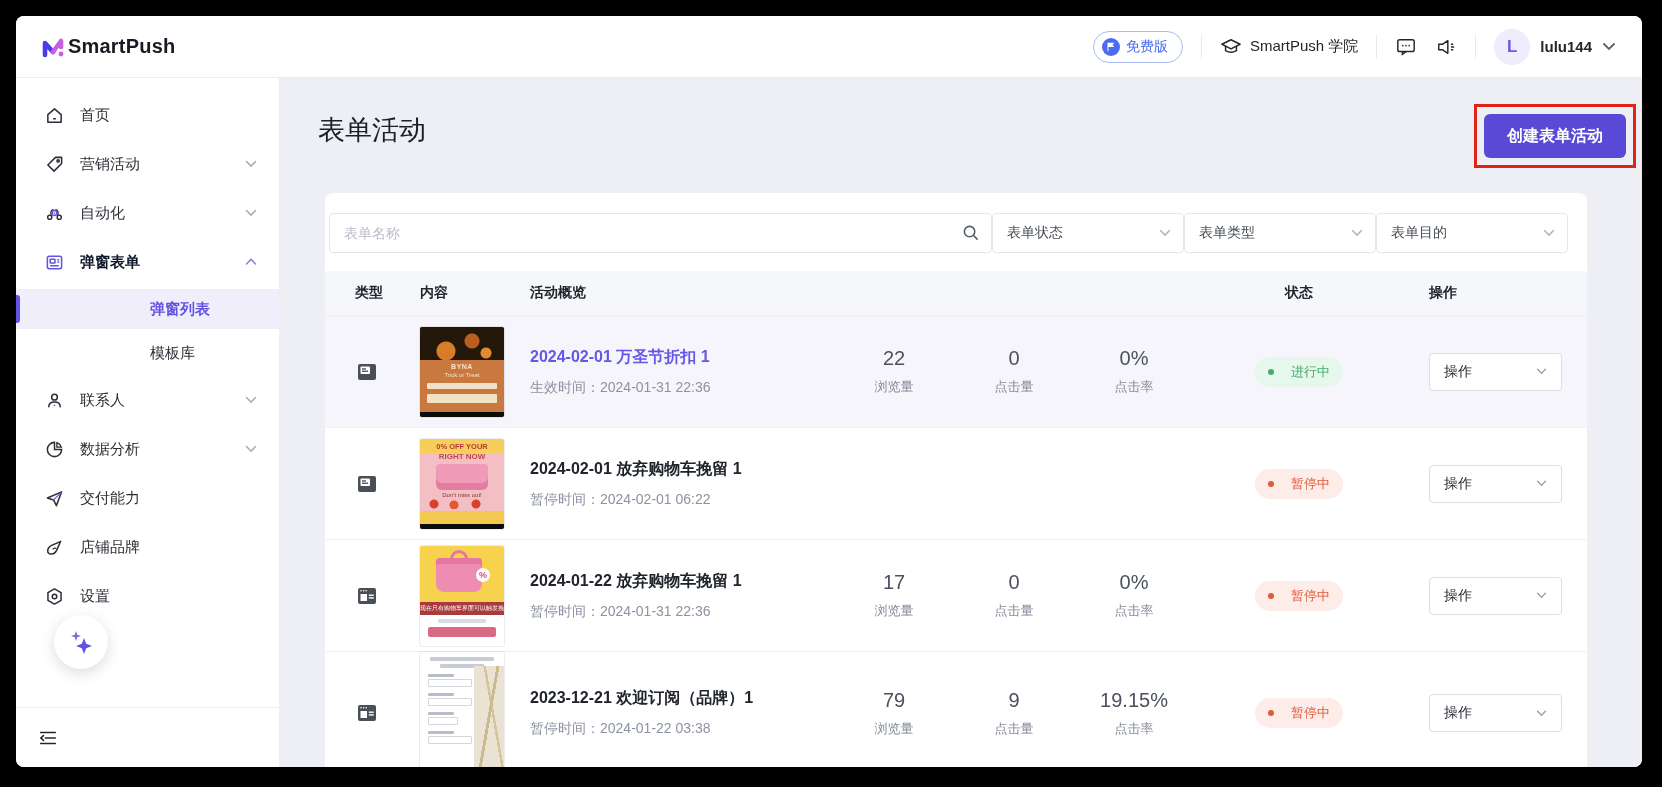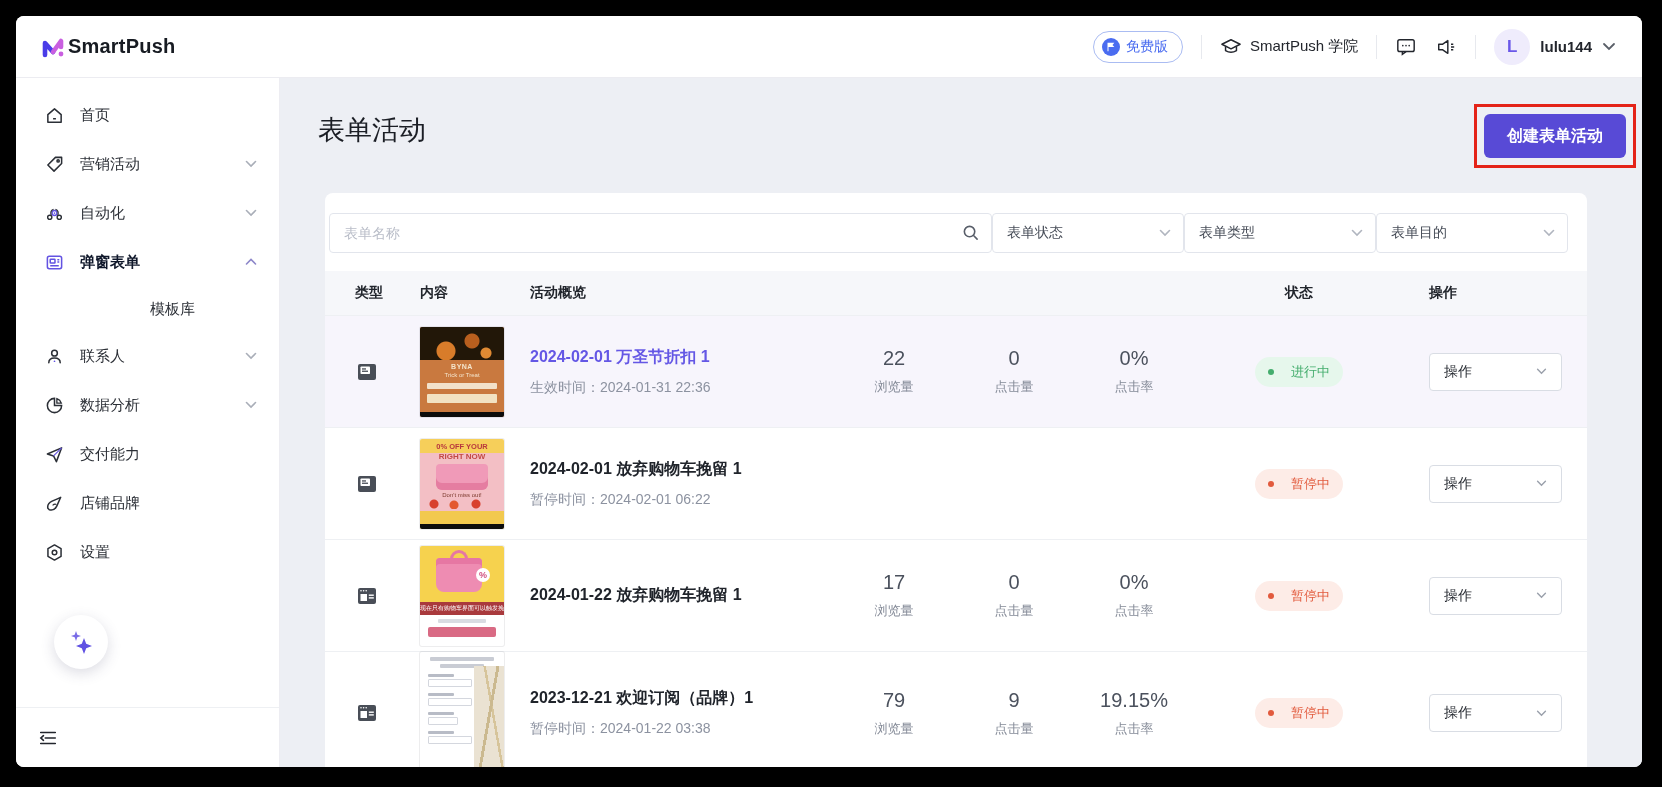--- a/index.html
+++ b/index.html
@@ -251,20 +251,23 @@
             </svg>
         </span>
         <span class="ni-label">弹窗表单</span>
         <span class="ni-chev">
             <svg width="12" height="8" viewBox="0 0 12 8" fill="none" stroke="currentColor" stroke-width="1.6" stroke-linecap="round">
               <path d="M1.5 6 L6 1.5 L10.5 6"></path>
             </svg>
           </span>
       </div>
 
+      <div class="sub-item active">
+        <span>弹窗列表</span>
+      </div>
       <div class="sub-item">
         <span>模板库</span>
       </div>
 
       <div class="nav-item">
         <span>
           <svg width="19" height="19" viewBox="0 0 20 20" fill="none" stroke="#2b2f36" stroke-width="1.6">
               <circle cx="10" cy="6.5" r="3"></circle>
               <path d="M4 16.5 Q4 11.5 10 11.5 T16 16.5" stroke-linecap="round"></path>
               <circle cx="10" cy="15" r="0.9" fill="#6353e2" stroke="none"></circle>
@@ -524,20 +527,21 @@
                 <div class="t3-bag"></div>
                 <div class="t3-badge">%</div>
               </div>
               <div class="t3-strip">现在只有购物车界面可以触发挽留</div>
               <div class="t3-line"></div>
               <div class="t3-btn"></div>
             </div>
           </div>
           <div>
             <div class="row-title">2024-01-22 放弃购物车挽留 1</div>
+            <div class="row-time">暂停时间：2024-01-31 22:36</div>
           </div>
           <div class="stat">
             <span class="stat-num">17</span>
               <span class="stat-lbl">浏览量</span>
           </div>
           <div class="stat">
             <span class="stat-num">0</span>
               <span class="stat-lbl">点击量</span>
           </div>
           <div class="stat">

